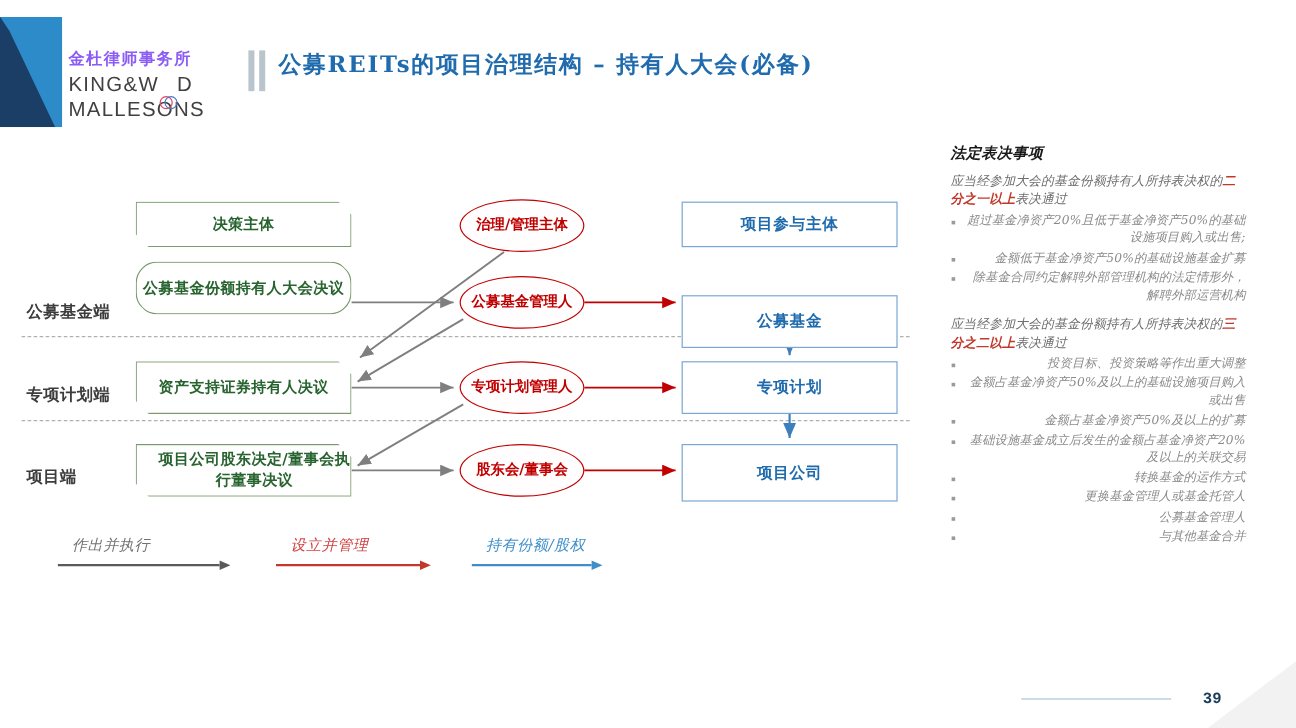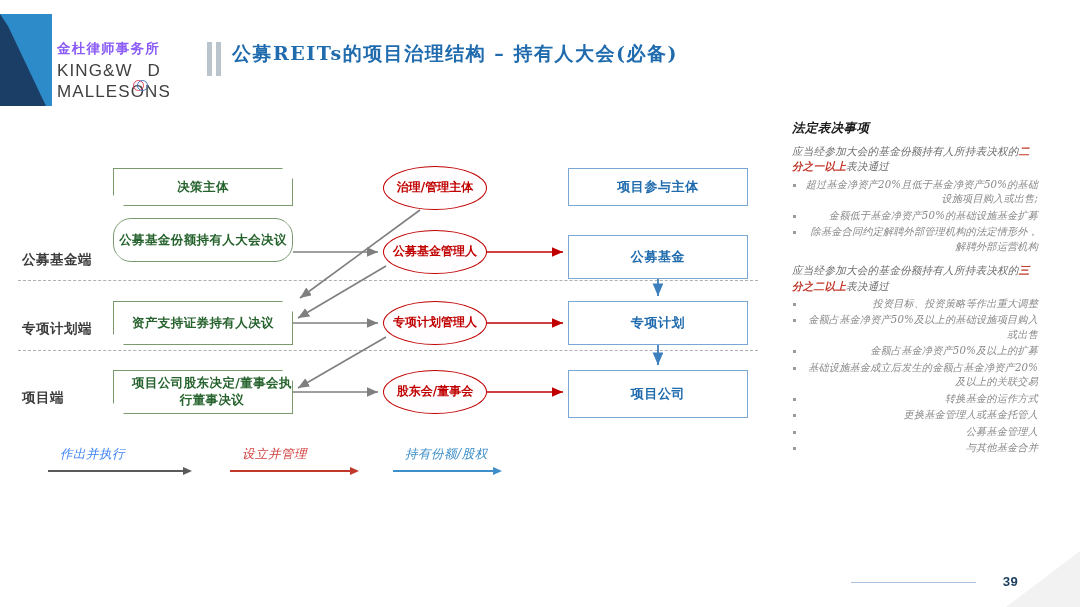--- a/index.html
+++ b/index.html
@@ -93,35 +93,35 @@
 
   
   .bbox {
     position: absolute; left: 568px; width: 180px;
     border: 1.4px solid #7aa7d4; background: #ffffff;
     color: #1f6bad; font-size: 13px; font-weight: 700; letter-spacing: .6px;
     display: flex; align-items: center; justify-content: center; text-align: center;
     font-family: "DejaVu Sans", sans-serif;
   }
   .bbox.b0 { top: 50px;  height: 38px; }
-  .bbox.b1 { top: 117px; height: 44px; }
+  .bbox.b1 { top: 128px; height: 44px; }
   .bbox.b2 { top: 183px; height: 44px; }
   .bbox.b3 { top: 252px; height: 48px; }
 
   
   #arrows { position: absolute; left: 0; top: 0; width: 790px; height: 430px; }
 
   
   #legend { position: absolute; left: 0; top: 328px; width: 790px; height: 60px; }
   .leg { position: absolute; top: 0; width: 175px; }
   .leg .lg-txt {
     font-family: "DejaVu Serif", serif; font-size: 12.5px; font-style: italic;
     letter-spacing: .5px; white-space: nowrap; padding-left: 12px;
   }
-  .leg.l0 { left: 48px; }  .leg.l0 .lg-txt { color: #3b82f6; }
+  .leg.l0 { left: 48px; }  .leg.l0 .lg-txt { color: #737373; }
   .leg.l1 { left: 230px; } .leg.l1 .lg-txt { color: #d24141; }
   .leg.l2 { left: 393px; } .leg.l2 .lg-txt { color: #3d8ec9; }
   .leg svg { position: absolute; left: 0; top: 19px; }
 
   
   #panel {
     position: absolute; left: 792px; top: 120px; width: 246px; height: 410px;
     font-family: "DejaVu Serif", serif;
   }
   #panel-title {

